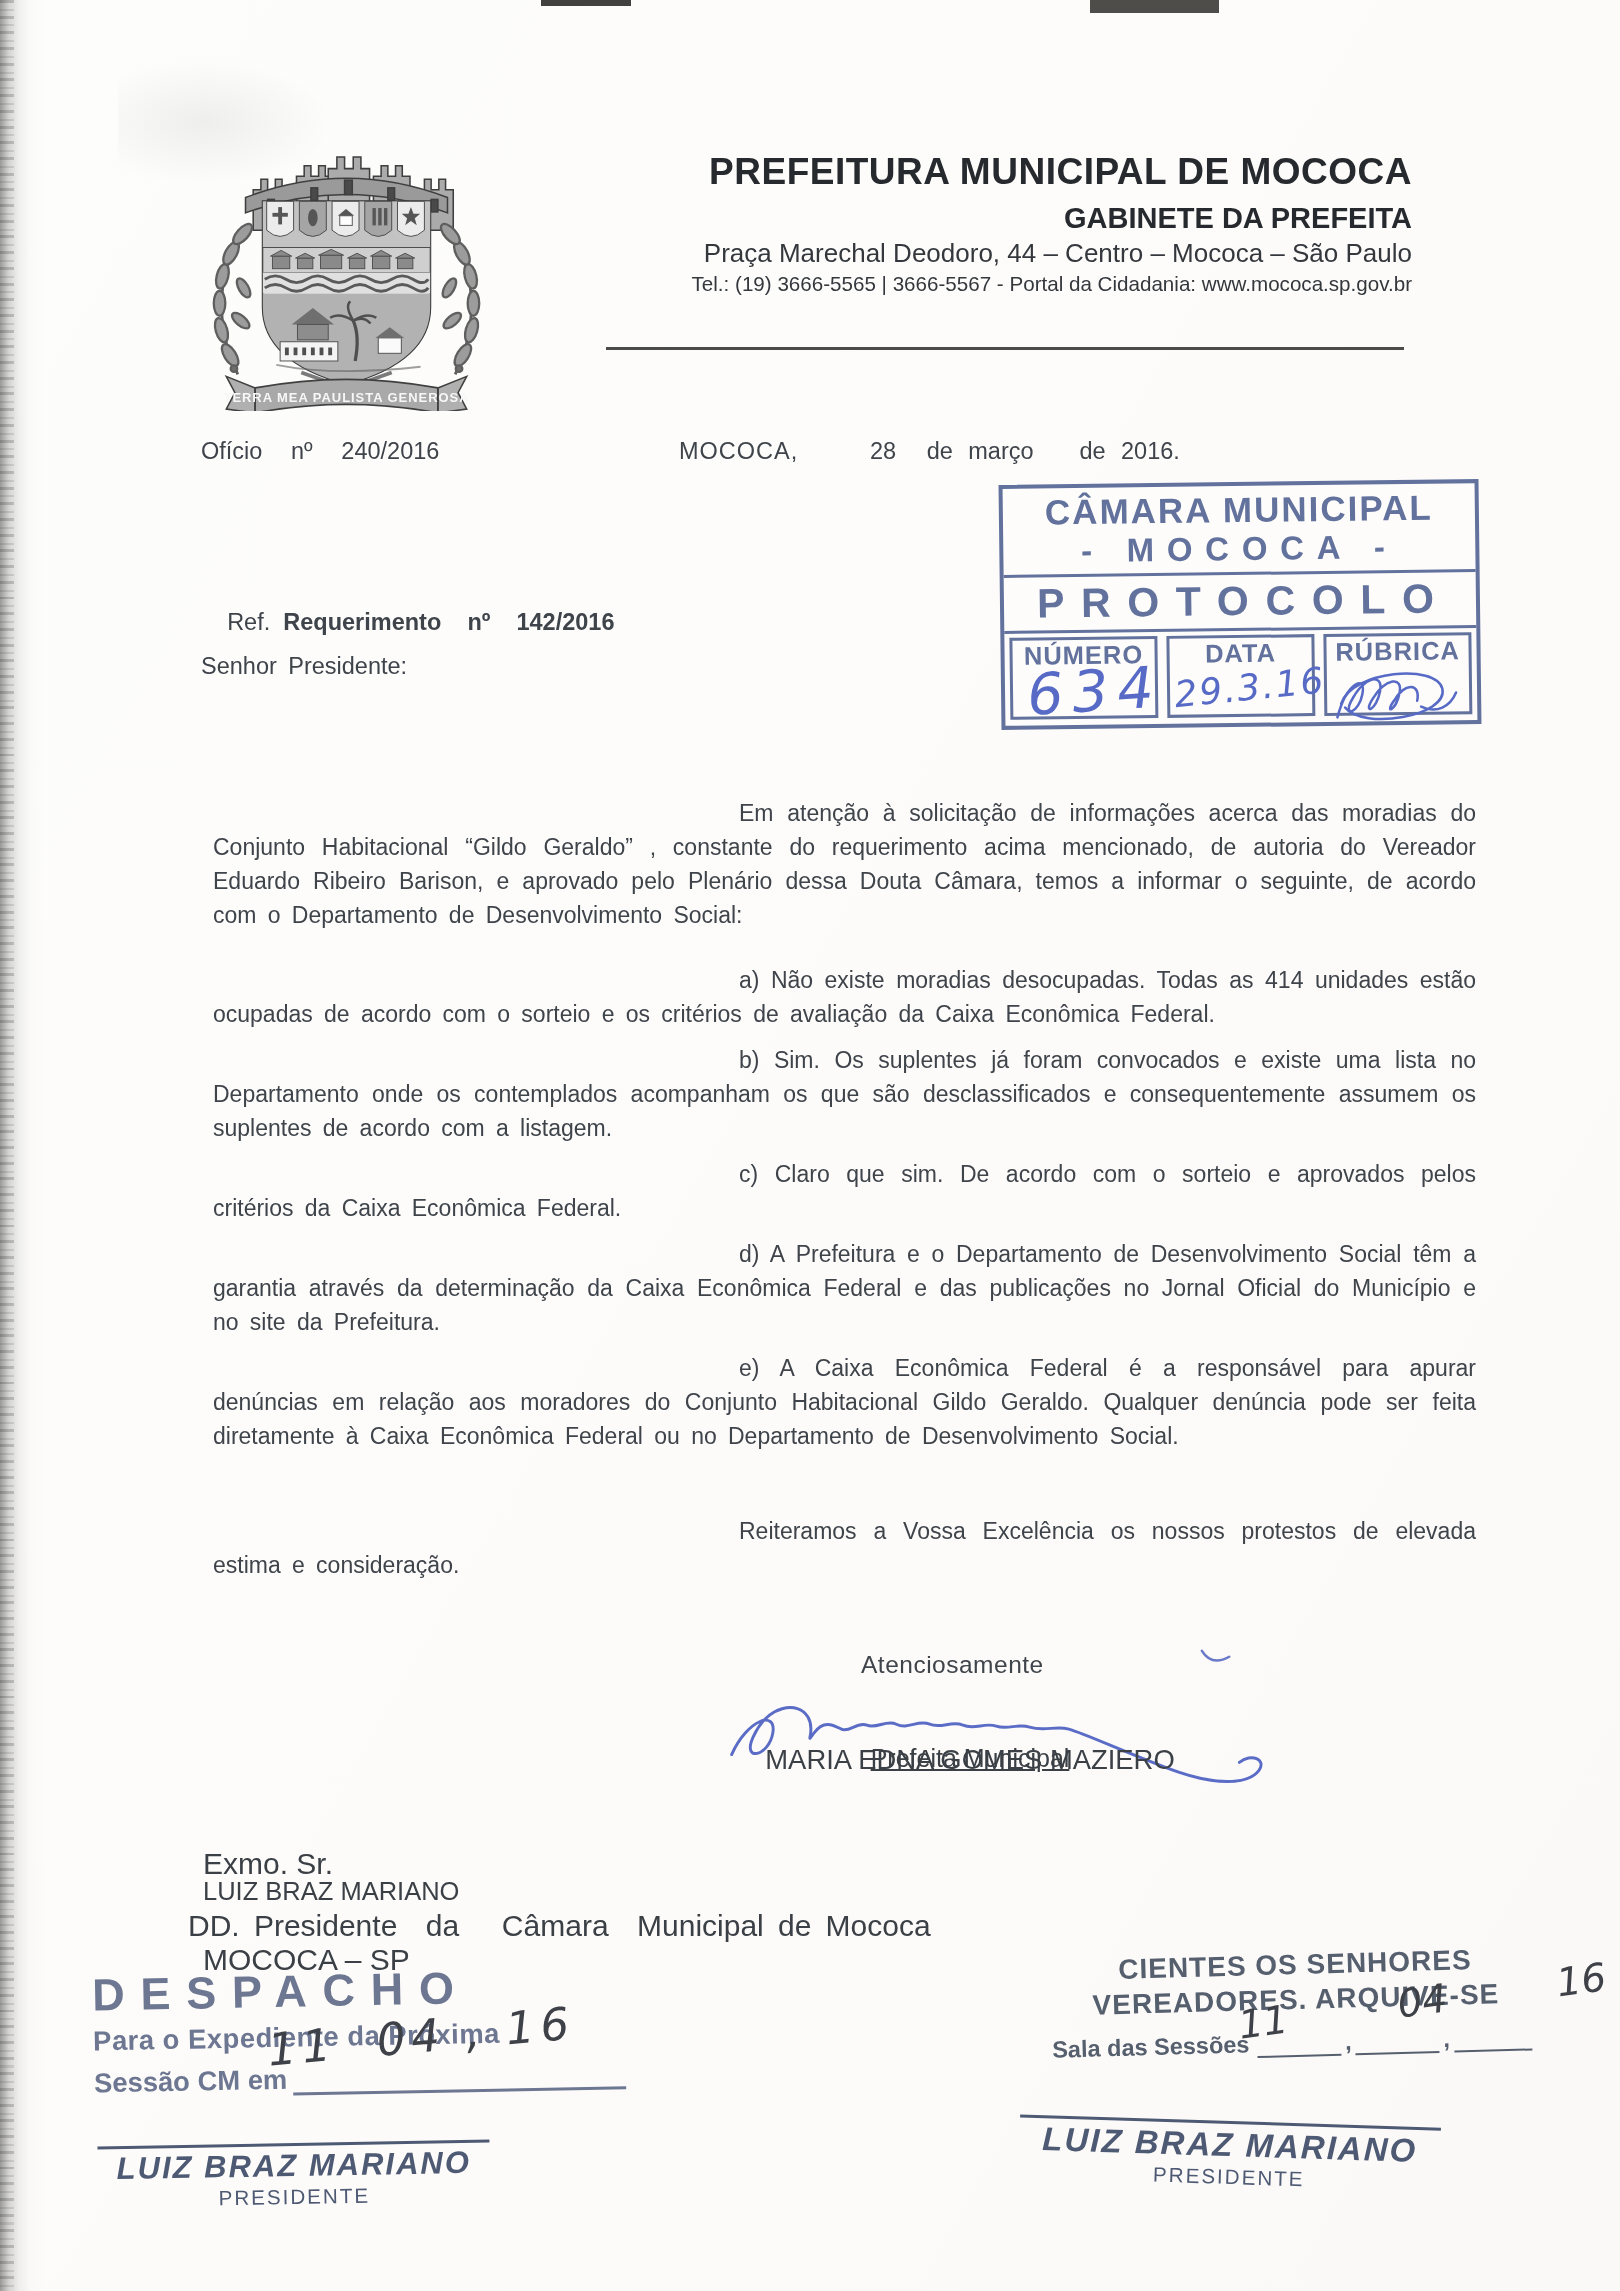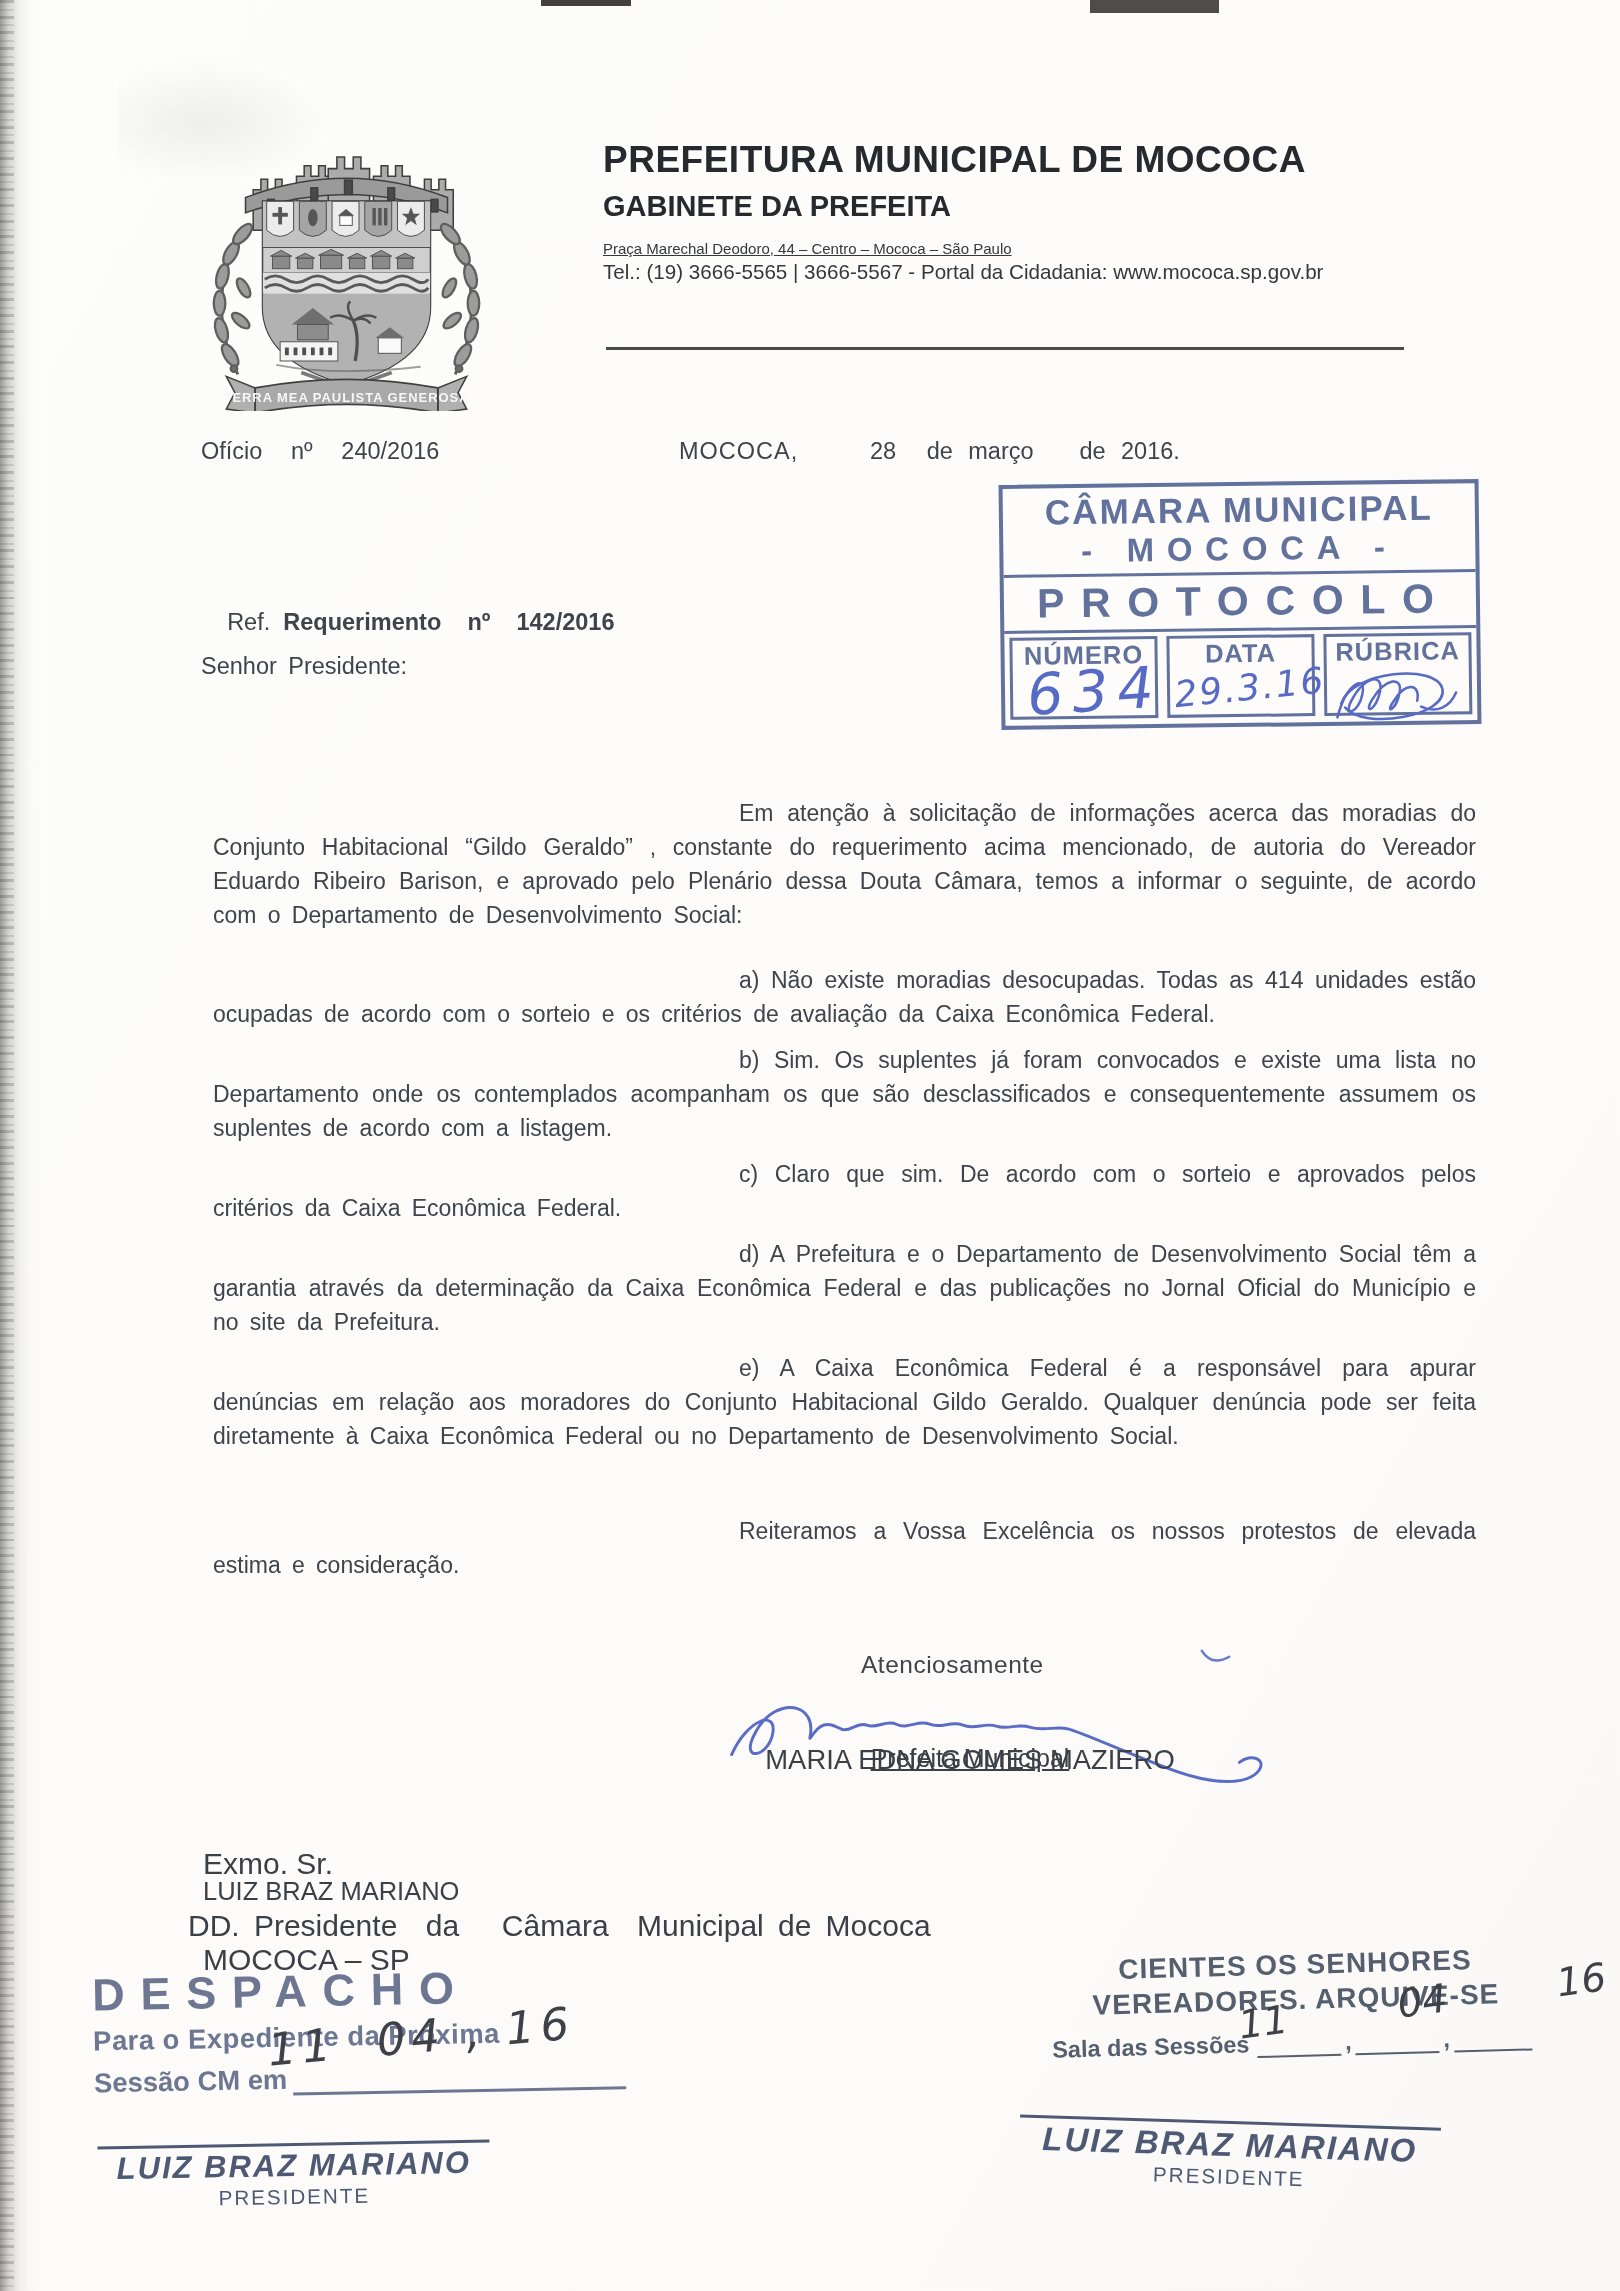--- a/index.html
+++ b/index.html
@@ -25,24 +25,24 @@
     filter:blur(0.4px);
   }
   .top-mark{position:absolute;background:#22201e;}
   .top-mark.m1{left:541px;top:0;width:90px;height:5.9px;opacity:.85;}
   .top-mark.m2{left:1090px;top:0;width:129px;height:12.7px;opacity:.8;}
   .top-smudge{position:absolute;left:118px;top:59px;width:216px;height:127px;opacity:.18;
     background:radial-gradient(ellipse at 40% 50%, rgba(90,90,90,.5), rgba(0,0,0,0) 70%);}
 
   
   .crest{position:absolute;left:184px;top:84px;width:325px;height:327px;}
-  .hdr{position:absolute;left:603px;top:139px;width:809px;text-align:left;color:var(--text-dark,#26292d);}
+  .hdr{position:absolute;left:603px;top:151px;width:809px;text-align:right;color:var(--text-dark,#26292d);}
   .hdr .title{font-size:37px;font-weight:bold;letter-spacing:0.5px;}
   .hdr .subtitle{font-size:29px;font-weight:bold;margin-top:8.8px;}
-  .hdr .addr{font-size:15px;margin-top:17px;color:#34383d;text-decoration:underline;}
+  .hdr .addr{font-size:26px;margin-top:3px;color:#34383d;}
   .hdr .contact{font-size:20.6px;margin-top:2.9px;color:#34383d;}
   .hdr-rule{position:absolute;left:606px;top:347px;width:798px;height:2.9px;background:#4b4b4b;}
 
   
   .abs{position:absolute;}
   .doc-text{font-size:23.5px;color:var(--text-body,#3f444b);}
   .pre{white-space:pre;}
   .oficio{left:201px;top:438px;word-spacing:7.8px;}
   .city{left:679px;top:438px;letter-spacing:1px;}
   .datetext{left:870px;top:438px;word-spacing:8.8px;}

